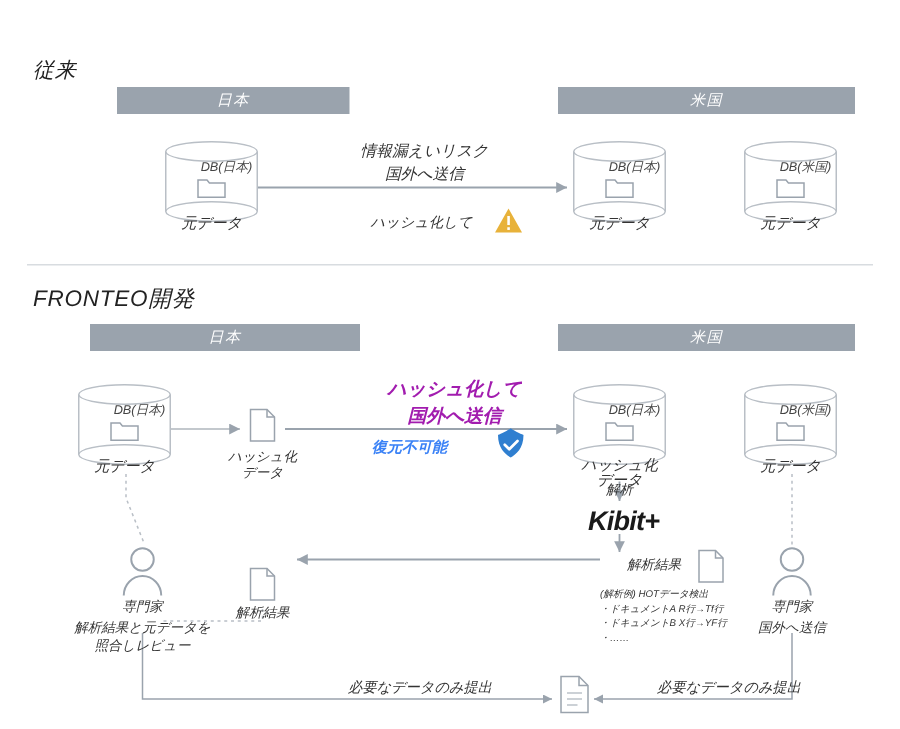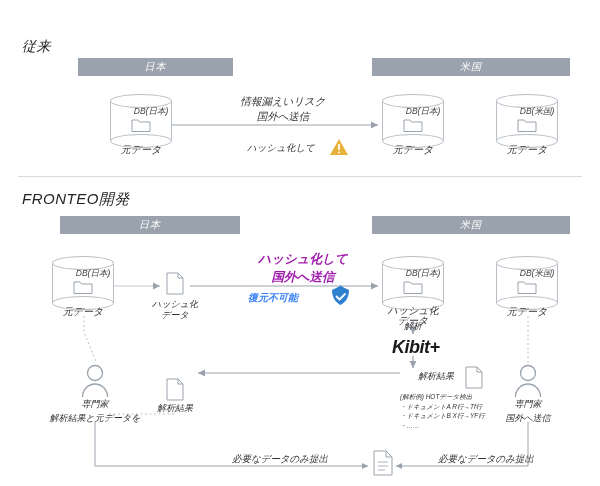--- a/index.html
+++ b/index.html
@@ -357,20 +357,21 @@
   <div class="lbl" style="left:140px; top:386px; width:70px;">解析結果</div>
 
   <div class="person" style="left:80px; top:348px;">
     <svg width="30" height="36" viewBox="0 0 30 36">
       <circle cx="15" cy="9" r="7.5" fill="none" stroke="#9aa3ad" stroke-width="1.3"></circle>
       <path d="M2.5,33 a12.5,13 0 0 1 25,0" fill="none" stroke="#9aa3ad" stroke-width="1.3"></path>
     </svg>
   </div>
   <div class="lbl" style="left:65px; top:382px; width:60px;">専門家</div>
   <div class="lbl" style="left:32px; top:396px; width:126px;">解析結果と元データを</div>
+  <div class="lbl" style="left:32px; top:408px; width:126px;">照合しレビュー</div>
 
   <div class="person" style="left:513px; top:348px;">
     <svg width="30" height="36" viewBox="0 0 30 36">
       <circle cx="15" cy="9" r="7.5" fill="none" stroke="#9aa3ad" stroke-width="1.3"></circle>
       <path d="M2.5,33 a12.5,13 0 0 1 25,0" fill="none" stroke="#9aa3ad" stroke-width="1.3"></path>
     </svg>
   </div>
   <div class="lbl" style="left:498px; top:382px; width:60px;">専門家</div>
   <div class="lbl" style="left:498px; top:396px; width:60px;">国外へ送信</div>
 

